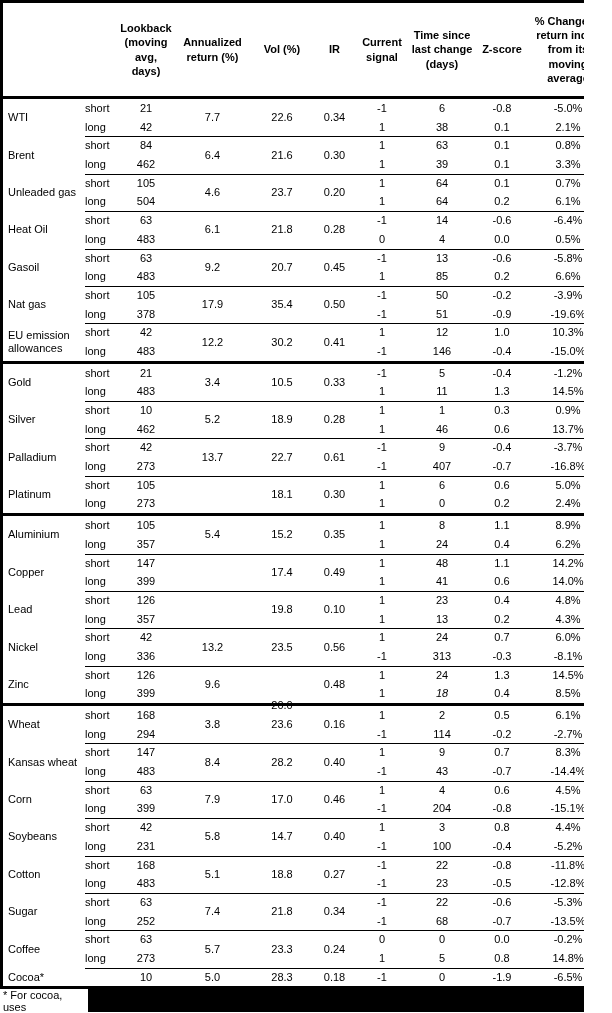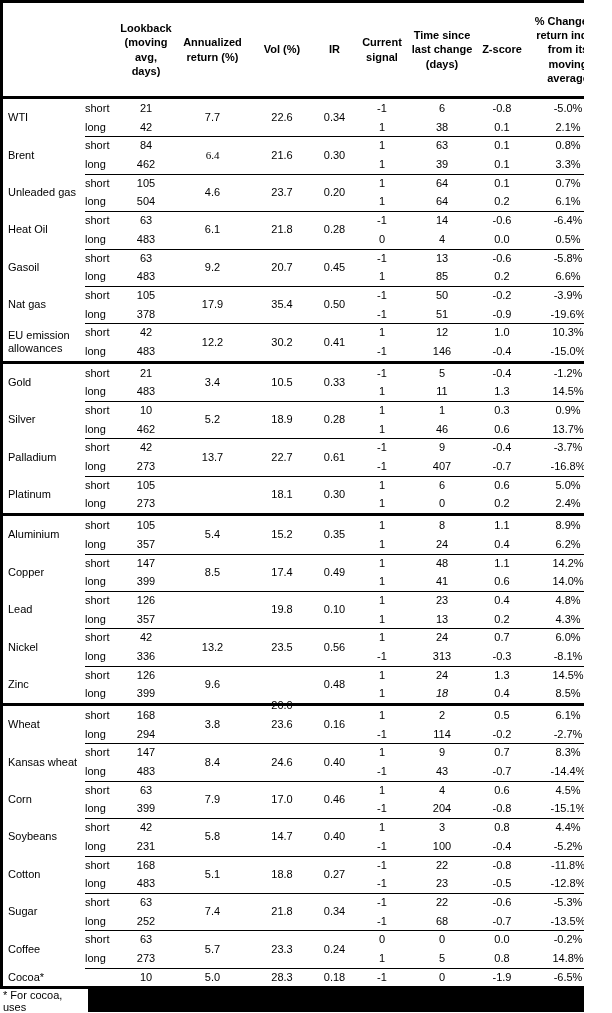--- a/index.html
+++ b/index.html
@@ -128,21 +128,21 @@
           <div class="cell signal" style="grid-area: 1 / 7;">1</div>
           <div class="cell days" style="grid-area: 1 / 8;">63</div>
           <div class="cell zscore" style="grid-area: 1 / 9;">0.1</div>
           <div class="cell pct" style="grid-area: 1 / 10;">0.8%</div>
           <div class="cell period" style="grid-area: 2 / 2;">long</div>
           <div class="cell lookback" style="grid-area: 2 / 3;">462</div>
           <div class="cell signal" style="grid-area: 2 / 7;">1</div>
           <div class="cell days" style="grid-area: 2 / 8;">39</div>
           <div class="cell zscore" style="grid-area: 2 / 9;">0.1</div>
           <div class="cell pct" style="grid-area: 2 / 10;">3.3%</div>
-          <div class="cell num" style="grid-area: 1 / 4 / span 2; font-family: Liberation Serif, serif;">6.4</div>
+          <div class="cell num" style="grid-area: 1 / 4 / span 2;">6.4</div>
           <div class="cell num" style="grid-area: 1 / 5 / span 2;">21.6</div>
           <div class="cell num" style="grid-area: 1 / 6 / span 2;">0.30</div>
         </div>
         <div class="block double">
           <div class="rule"></div>
           <div class="cell name" style="grid-area: 1 / 1 / span 2;">Unleaded gas</div>
           <div class="cell period" style="grid-area: 1 / 2;">short</div>
           <div class="cell lookback" style="grid-area: 1 / 3;">105</div>
           <div class="cell signal" style="grid-area: 1 / 7;">1</div>
           <div class="cell days" style="grid-area: 1 / 8;">64</div>
@@ -336,21 +336,20 @@
           <div class="cell signal" style="grid-area: 1 / 7;">1</div>
           <div class="cell days" style="grid-area: 1 / 8;">48</div>
           <div class="cell zscore" style="grid-area: 1 / 9;">1.1</div>
           <div class="cell pct" style="grid-area: 1 / 10;">14.2%</div>
           <div class="cell period" style="grid-area: 2 / 2;">long</div>
           <div class="cell lookback" style="grid-area: 2 / 3;">399</div>
           <div class="cell signal" style="grid-area: 2 / 7;">1</div>
           <div class="cell days" style="grid-area: 2 / 8;">41</div>
           <div class="cell zscore" style="grid-area: 2 / 9;">0.6</div>
           <div class="cell pct" style="grid-area: 2 / 10;">14.0%</div>
-          <div class="cell num" style="grid-area: 1 / 4 / span 2;">8.5</div>
           <div class="cell num" style="grid-area: 1 / 5 / span 2;">17.4</div>
           <div class="cell num" style="grid-area: 1 / 6 / span 2;">0.49</div>
         </div>
         <div class="block double">
           <div class="rule"></div>
           <div class="cell name" style="grid-area: 1 / 1 / span 2;">Lead</div>
           <div class="cell period" style="grid-area: 1 / 2;">short</div>
           <div class="cell lookback" style="grid-area: 1 / 3;">126</div>
           <div class="cell signal" style="grid-area: 1 / 7;">1</div>
           <div class="cell days" style="grid-area: 1 / 8;">23</div>
@@ -431,21 +430,21 @@
           <div class="cell days" style="grid-area: 1 / 8;">9</div>
           <div class="cell zscore" style="grid-area: 1 / 9;">0.7</div>
           <div class="cell pct" style="grid-area: 1 / 10;">8.3%</div>
           <div class="cell period" style="grid-area: 2 / 2;">long</div>
           <div class="cell lookback" style="grid-area: 2 / 3;">483</div>
           <div class="cell signal" style="grid-area: 2 / 7;">-1</div>
           <div class="cell days" style="grid-area: 2 / 8;">43</div>
           <div class="cell zscore" style="grid-area: 2 / 9;">-0.7</div>
           <div class="cell pct" style="grid-area: 2 / 10;">-14.4%</div>
           <div class="cell num" style="grid-area: 1 / 4 / span 2;">8.4</div>
-          <div class="cell num" style="grid-area: 1 / 5 / span 2;">24.6</div>
+          <div class="cell num" style="grid-area: 1 / 5 / span 2;">28.2</div>
           <div class="cell num" style="grid-area: 1 / 6 / span 2;">0.40</div>
         </div>
         <div class="block double">
           <div class="rule"></div>
           <div class="cell name" style="grid-area: 1 / 1 / span 2;">Corn</div>
           <div class="cell period" style="grid-area: 1 / 2;">short</div>
           <div class="cell lookback" style="grid-area: 1 / 3;">63</div>
           <div class="cell signal" style="grid-area: 1 / 7;">1</div>
           <div class="cell days" style="grid-area: 1 / 8;">4</div>
           <div class="cell zscore" style="grid-area: 1 / 9;">0.6</div>

